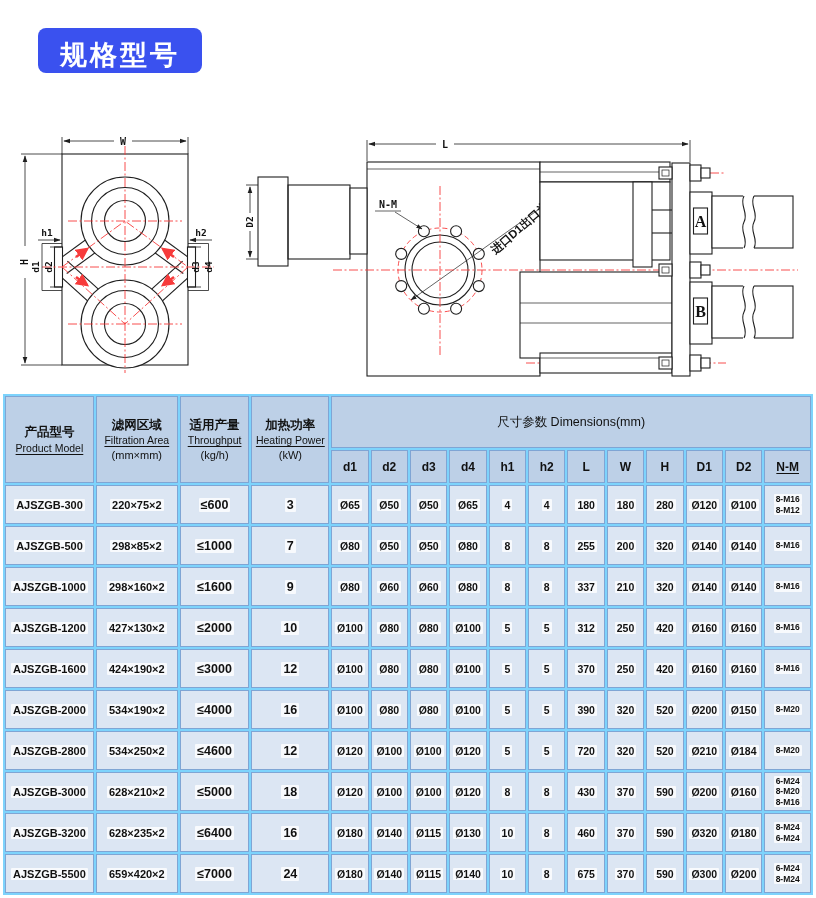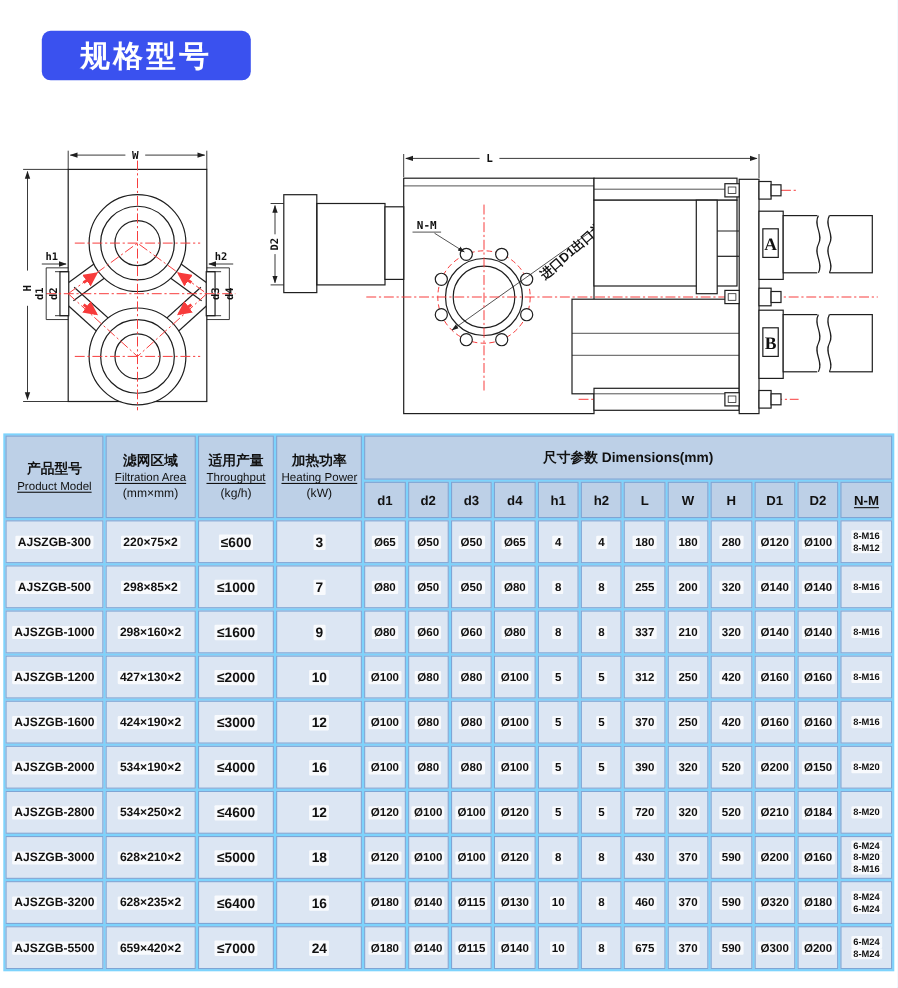--- a/index.html
+++ b/index.html
@@ -1,20 +1,20 @@
 <!DOCTYPE html>
 <html style="--accent-blue: #3a51ef; --table-header-bg: #bdd0e7; --table-row-bg: #dce6f3; --table-grid-border: #7fa5d4; --hatch-green: #74c56f; --dot-green: #3fae46; --centerline-red: #f73b3b; --drawing-line: #1f1f1f;"><head>
 <meta charset="utf-8">
 <style>
   html,body{margin:0;padding:0;background:#fff;}
   .page{position:relative;width:816px;height:898px;background:#fff;overflow:hidden;
         font-family:"Liberation Sans",sans-serif;color:#111;}
   
-  .title-badge{position:absolute;left:38px;top:28px;width:190px;height:45px;
-    background:var(--accent-blue);border-radius:8px;display:flex;align-items:center;justify-content:center;}
+  .title-badge{position:absolute;left:38px;top:28px;width:164px;height:45px;
+    background:var(--accent-blue);border-radius:8px;display:flex;align-items:flex-end;justify-content:center;}
   .title-badge span{color:#fff;font-size:27px;font-weight:bold;letter-spacing:3px;}
   
   .fv{position:absolute;left:8px;top:126px;width:225px;height:252px;}
   .sv{position:absolute;left:238px;top:128px;width:575px;height:262px;}
   svg .ln{stroke:var(--drawing-line);fill:none;stroke-width:1.1;}
   svg .thin{stroke:var(--drawing-line);fill:none;stroke-width:.7;}
   svg .wfill{fill:#fff;}
   svg .cl{stroke:var(--centerline-red);stroke-width:.9;fill:none;stroke-dasharray:9 2.5 2 2.5;}
   svg .clr{stroke:var(--centerline-red);stroke-width:.9;fill:none;stroke-dasharray:5 3;}
   svg .flow{stroke:var(--centerline-red);stroke-width:2.6;}
@@ -30,21 +30,21 @@
   
   table.spec{position:absolute;left:3px;top:394px;width:810px;table-layout:fixed;
     border-collapse:separate;border-spacing:2px;background:#7dd3fc;}
   table.spec th,table.spec td{border:1px solid var(--table-grid-border);box-sizing:border-box;
     text-align:center;vertical-align:middle;padding:1px 0;}
   table.spec th{background:var(--table-header-bg);}
   table.spec td{background:var(--table-row-bg);font-weight:bold;}
   th .zh{font-size:12.5px;font-weight:bold;line-height:1.35;}
   th .en{font-size:10.5px;font-weight:normal;line-height:1.35;text-decoration:underline;text-underline-offset:2px;}
   th .unit{font-size:11px;font-weight:normal;line-height:1.35;}
-  th.group-h{height:40px;font-size:12.5px;font-weight:bold;}
+  th.group-h{height:52px;font-size:12.5px;font-weight:normal;}
   th.dim-h{height:33px;font-size:12px;font-weight:bold;}
   th.dim-h .u{text-decoration:underline;text-underline-offset:2px;}
   tbody td{height:39px;}
   td.c-model{font-size:11px;}
   td.c-area{font-size:11px;}
   td.c-thr,td.c-pow{font-size:12.5px;}
   td.c-dim{font-size:10.5px;}
   td.c-nm{font-size:8.5px;line-height:1.2;}
   td .hl{background:rgba(255,255,255,.8);padding:0 2px;border-radius:1px;display:inline-block;}
 </style>

